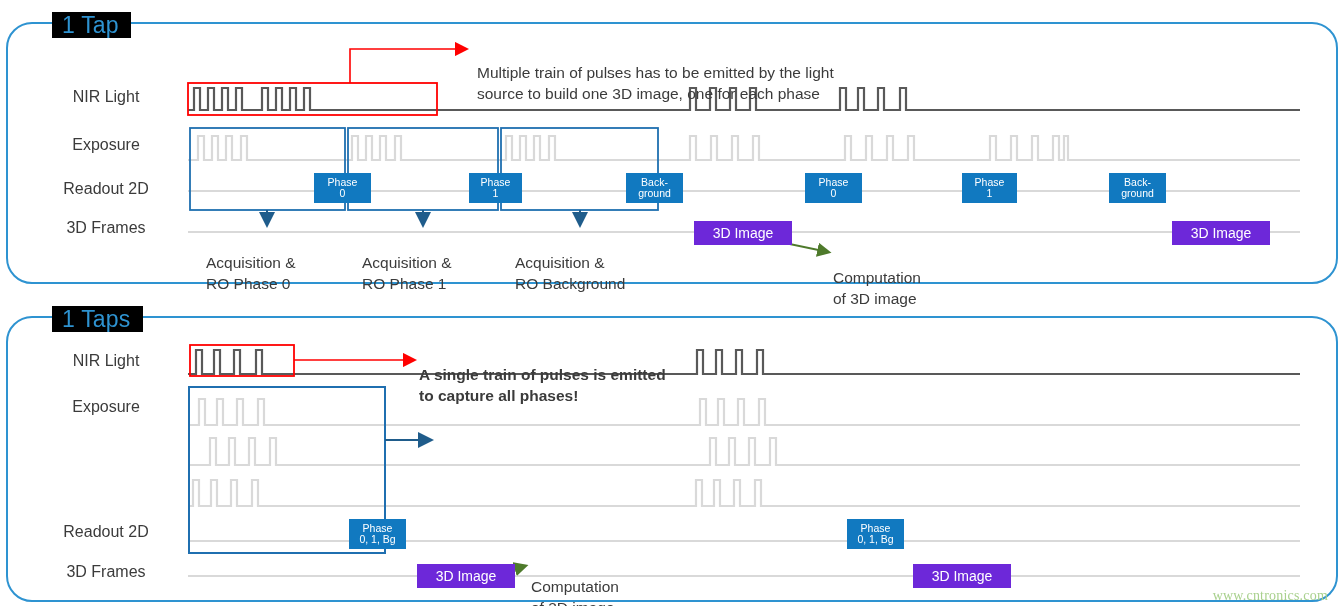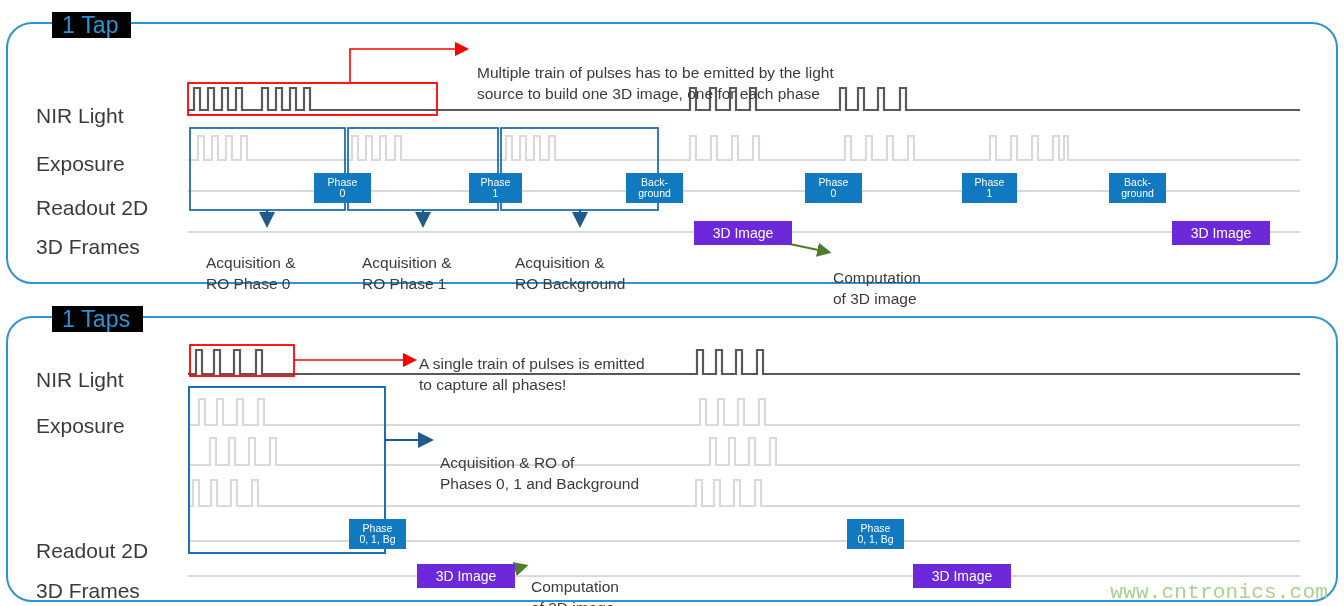--- a/index.html
+++ b/index.html
@@ -32,26 +32,25 @@
     line-height:26px;
     letter-spacing:.2px;
     white-space:nowrap;
   }
   #title-1tap{left:52px;top:12px;}
   #title-3taps{left:52px;top:306px;}
 
   
   .row-label{
     position:absolute;
-    font-size:21px;
+    font-size:16px;
     color:#3b3b3b;
-    text-align:left;
+    text-align:center;
     width:140px;
     white-space:nowrap;
-    margin-top:16px;
   }
 
   
   svg.wave{position:absolute;left:0;top:0;width:1344px;height:606px;overflow:visible;}
 
   
   .chip{
     position:absolute;
     box-sizing:border-box;
     display:flex;
@@ -75,24 +74,24 @@
     color:#3b3b3b;
     line-height:21px;
     white-space:pre-line;
     margin-top:32px;
   }
 
   
   #watermark{
     position:absolute;
     right:16px;bottom:2px;
-    font-size:21px;
+    font-size:14px;
     color:#a9d18e;
     letter-spacing:.2px;
-    font-family:Liberation Mono, monospace;
+    font-family:Liberation Serif, serif;
     text-align:right;
   }
 </style>
 </head>
 <body>
 
 <div class="stage">
 
   <div class="panel" id="panel-1tap"></div>
   <div class="panel" id="panel-3taps"></div>
@@ -329,24 +328,22 @@
     <span>0, 1, Bg</span>
   </div>
 
   <div class="chip green" style="left:388px; top:564px; width:98px; height:24px;">
     <span>3D Image</span>
   </div>
   <div class="chip green" style="left:884px; top:564px; width:98px; height:24px;">
     <span>3D Image</span>
   </div>
 
-  <div class="note" style="left:419px; top:321px; width:330px;">A single train of pulses is emitted
+  <div class="note" style="left:419px; top:332px; width:330px;font-weight:bold;">A single train of pulses is emitted
 to capture all phases!</div>
 
-  <div class="note" style="left:440px; top:420px; width:300px;">Acquisition &amp; RO of
-Phases 0, 1 and Background</div>
 
   <div class="note" style="left:531px; top:544px; width:200px;">Computation
 of 3D image</div>
 
   <div id="watermark">www.cntronics.com</div>
 
 </div>
 
 </body></html>

